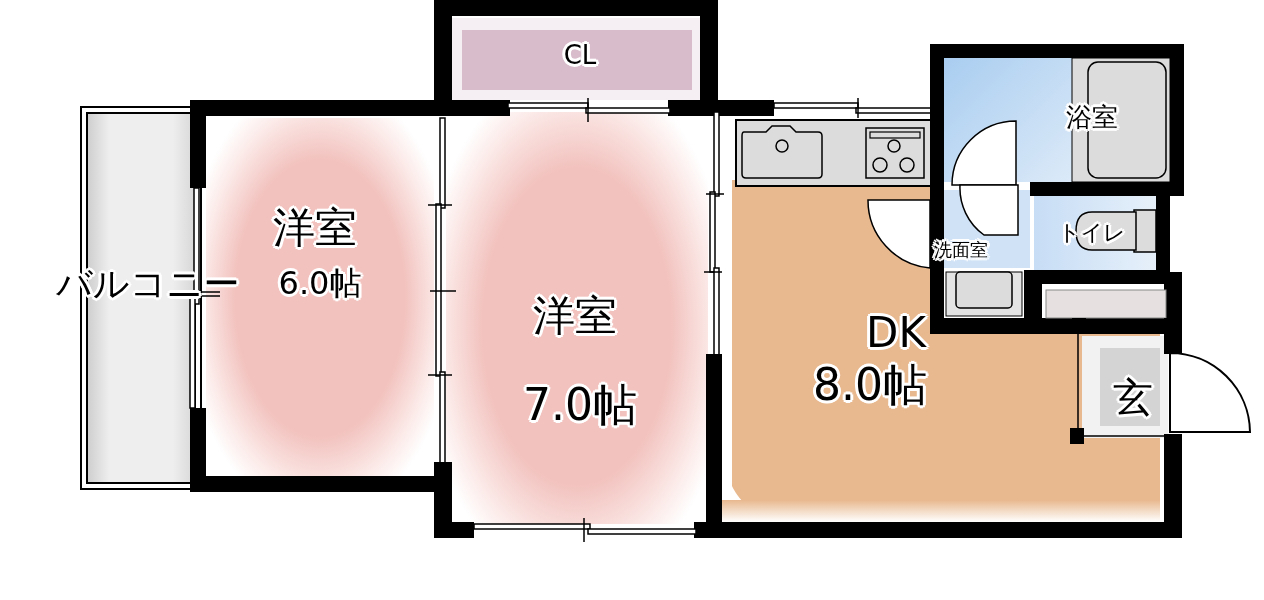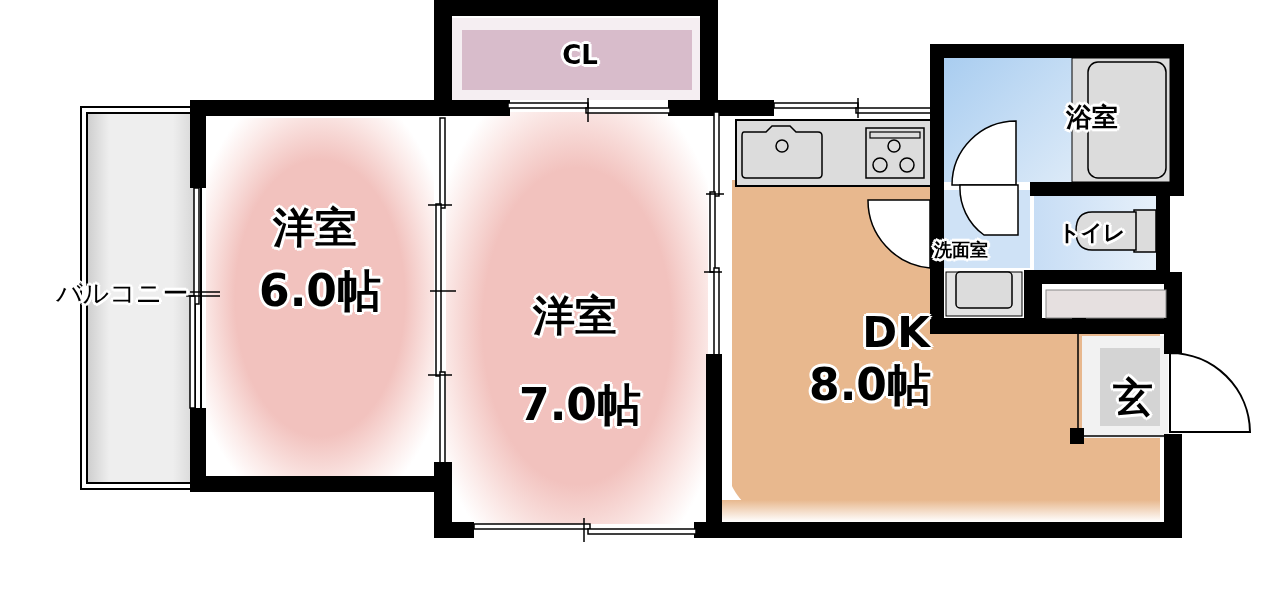--- a/index.html
+++ b/index.html
@@ -1,18 +1,18 @@
 <!DOCTYPE html>
 <html><head>
 <meta charset="utf-8">
 <style>
   html, body { margin:0; padding:0; background:#ffffff; }
   body { width:1264px; height:600px; position:relative; overflow:hidden; font-family:"DejaVu Sans", sans-serif; }
   .room-bg { position:absolute; }
-  .label { position:absolute; font-weight:bold; color:#000; white-space:nowrap; text-align:center;
+  .label { position:absolute; font-weight:normal; color:#000; white-space:nowrap; text-align:center;
     text-shadow: 0 0 3px #fff, 0 0 3px #fff, 2px 2px 0 #fff, -2px -2px 0 #fff, 2px -2px 0 #fff, -2px 2px 0 #fff, 0 3px 0 #fff, 0 -3px 0 #fff, 3px 0 0 #fff, -3px 0 0 #fff; }
   svg { position:absolute; left:0; top:0; }
 </style>
 </head>
 <body>
 
 <div class="room-bg" style="left:86px;top:112px;width:106px;height:368px;background:linear-gradient(90deg,#cfcfcf,#eeeeee 20%,#eeeeee 80%,#d8d8d8);border:2px solid #000;box-shadow:0 0 0 4px #fff,0 0 0 6px #000;"></div>
 
 <div class="room-bg" style="left:206px;top:118px;width:228px;height:360px;background:radial-gradient(ellipse 60% 62% at 50% 50%,#f2c2be 62%,#fbe9e7 85%,#ffffff 100%);"></div>
 
@@ -121,24 +121,24 @@
   <line x1="1078" y1="436" x2="1168" y2="436" stroke="#000" stroke-width="1.5"></line>
   <rect x="1164" y="318" width="18" height="36" fill="#000"></rect>
   <rect x="1164" y="434" width="18" height="104" fill="#000"></rect>
   <path d="M1170 353 L1170 432 L1250 432 A80 80 0 0 0 1170 353" fill="#fff" stroke="#000" stroke-width="2"></path>
 
   <line x1="190" y1="292" x2="220" y2="292" stroke="#000" stroke-width="1.5"></line>
 </svg>
 
 <div class="label" style="left:540px;top:40px;width:80px;font-size:26px;">CL</div>
 
-<div class="label" style="left:56px;top:276px;font-size:26px;font-weight:normal;">バルコニー</div>
+<div class="label" style="left:56px;top:260px;font-size:36px;font-weight:normal;">バルコニー</div>
 
 <div class="label" style="left:250px;top:200px;width:130px;font-size:42px;">洋室</div>
-<div class="label" style="left:240px;top:262px;width:160px;font-size:44px;">6.0帖</div>
+<div class="label" style="left:240px;top:262px;width:160px;font-size:32px;">6.0帖</div>
 
 <div class="label" style="left:510px;top:288px;width:130px;font-size:42px;">洋室</div>
 <div class="label" style="left:500px;top:376px;width:160px;font-size:44px;">7.0帖</div>
 
 <div class="label" style="left:836px;top:308px;width:120px;font-size:42px;">DK</div>
 <div class="label" style="left:790px;top:356px;width:160px;font-size:44px;text-align:center;">8.0帖</div>
 
 <div class="label" style="left:1022px;top:100px;font-size:26px;margin-left:44px;">浴室</div>
 <div class="label" style="left:1058px;top:218px;font-size:22px;text-align:center;">トイレ</div>
 <div class="label" style="left:934px;top:238px;font-size:18px;">洗面室</div>

